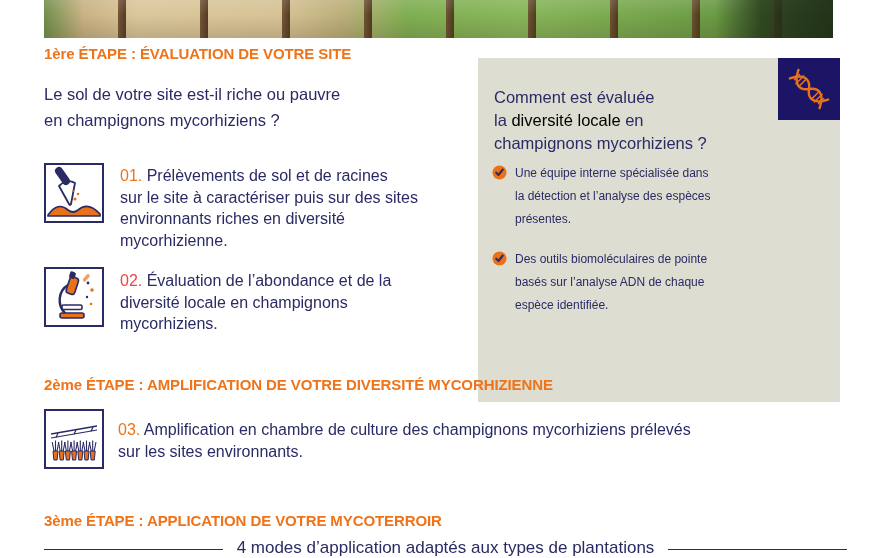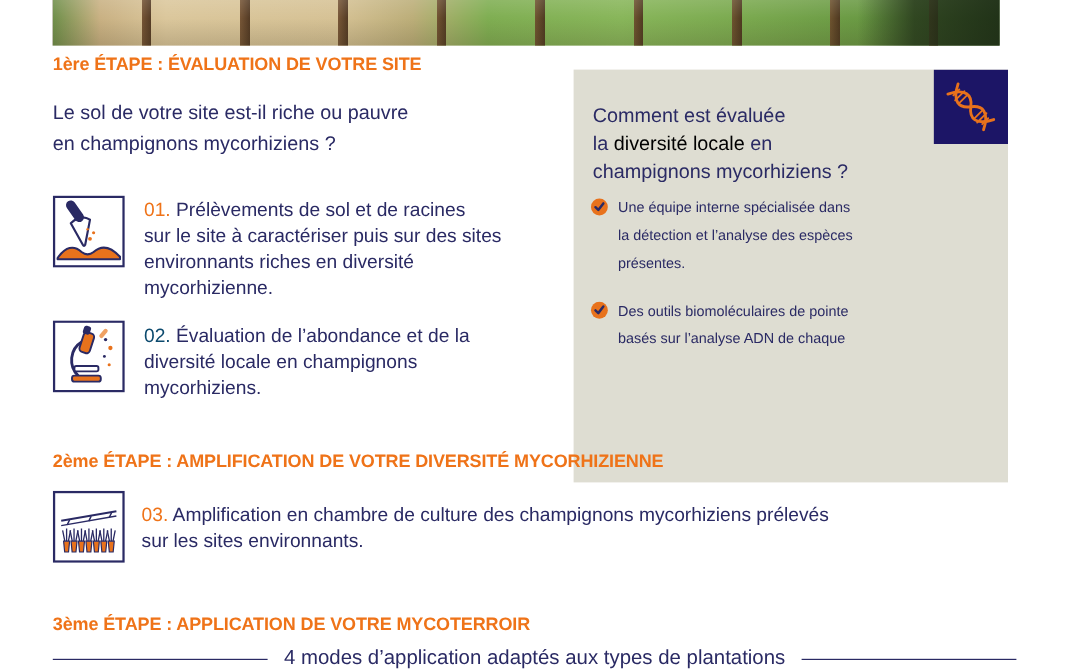--- a/index.html
+++ b/index.html
@@ -72,21 +72,21 @@
     <rect x="25.5" y="4.5" width="6" height="7" rx="2" transform="rotate(18 28 8)" fill="#2A2A64"></rect>
     <rect x="18" y="38" width="20" height="4.5" rx="1.5" fill="#fff" stroke="#2A2A64" stroke-width="1.6"></rect>
     <rect x="16" y="46" width="24" height="5" rx="2" fill="#E8721C" stroke="#2A2A64" stroke-width="1.6"></rect>
     <rect x="41" y="6" width="3.5" height="9" rx="1.75" transform="rotate(40 42 10)" fill="#EFA163"></rect>
     <circle cx="44" cy="16" r="1.4" fill="#2A2A64"></circle>
     <circle cx="48" cy="23" r="1.8" fill="#E8721C"></circle>
     <circle cx="43" cy="30" r="1.2" fill="#2A2A64"></circle>
     <circle cx="47" cy="37" r="1.3" fill="#E8721C"></circle>
   </svg>
 </div>
-<div class="item-text" id="i2text"><span class="b" style="color: #0c4a6e;">02. </span><span class="b">Évaluation de l’abondance et de la</span><br><span class="b">diversité</span><span> locale en champignons</span><br><span>mycorhiziens.</span></div>
+<div class="item-text" id="i2text"><span class="b" style="color: #ef4444;">02. </span><span class="b">Évaluation de l’abondance et de la</span><br><span class="b">diversité</span><span> locale en champignons</span><br><span>mycorhiziens.</span></div>
 
 <div class="panel">
   <svg class="panel-dna" viewBox="0 0 62 62">
     <rect width="62" height="62" fill="#1C1566"></rect>
     <g transform="rotate(45 31 31)" stroke="#E8721C" fill="none" stroke-linecap="round">
       <path d="M10 25 C17 39 25 39 31 31 C37 23 45 23 52 37" stroke-width="2.4"></path>
       <path d="M10 37 C17 23 25 23 31 31 C37 39 45 39 52 25" stroke-width="2.4"></path>
       <path d="M14 27.5 L14 34.5 M18 25.5 L18 36.5 M22 26 L22 36 M40 26 L40 36 M44 25.5 L44 36.5 M48 27.5 L48 34.5" stroke-width="1.5"></path>
     </g>
   </svg>
@@ -98,21 +98,21 @@
       <path d="M4.5 8.2 L7 10.6 L11.5 4.8" stroke="#2A2A64" stroke-width="2.2" fill="none" stroke-linecap="round" stroke-linejoin="round"></path>
     </svg>
     <div><span>Une </span><span class="b">équipe interne</span><span> spécialisée dans</span><br><span>la </span><span class="b">détection</span><span> et l’</span><span class="b">analyse</span><span> des espèces</span><br><span>présentes.</span></div>
   </div>
 
   <div class="bullet" id="b2">
     <svg class="chk" viewBox="0 0 16 16">
       <circle cx="8" cy="8" r="7.5" fill="#E8721C"></circle>
       <path d="M4.5 8.2 L7 10.6 L11.5 4.8" stroke="#2A2A64" stroke-width="2.2" fill="none" stroke-linecap="round" stroke-linejoin="round"></path>
     </svg>
-    <div><span>Des </span><span class="b">outils biomoléculaires de pointe</span><br><span>basés sur l’analyse ADN de chaque</span><br></div>
+    <div><span>Des </span><span class="b">outils biomoléculaires de pointe</span><br><span>basés sur l’analyse ADN de chaque</span><br><span>espèce identifiée.</span></div>
   </div>
 </div>
 
 <div class="h" id="h2">2ème ÉTAPE : AMPLIFICATION DE VOTRE DIVERSITÉ MYCORHIZIENNE</div>
 
 <div class="item-icon" id="i3icon">
   <svg viewBox="0 0 60 60" width="60" height="60">
     <defs>
       <g id="pt">
         <path d="M1 0 l-1.8 -9 M2.5 0 l0 -10.5 M4 0 l1.8 -9" stroke="#2A2A64" stroke-width="1.1" fill="none"></path>

